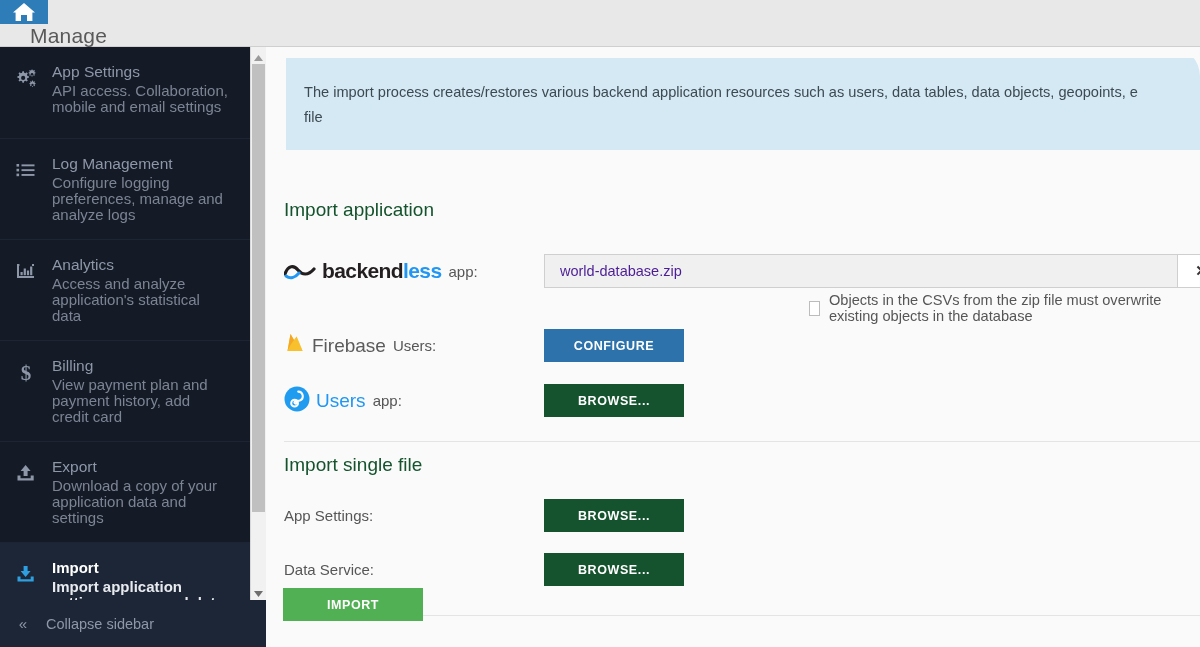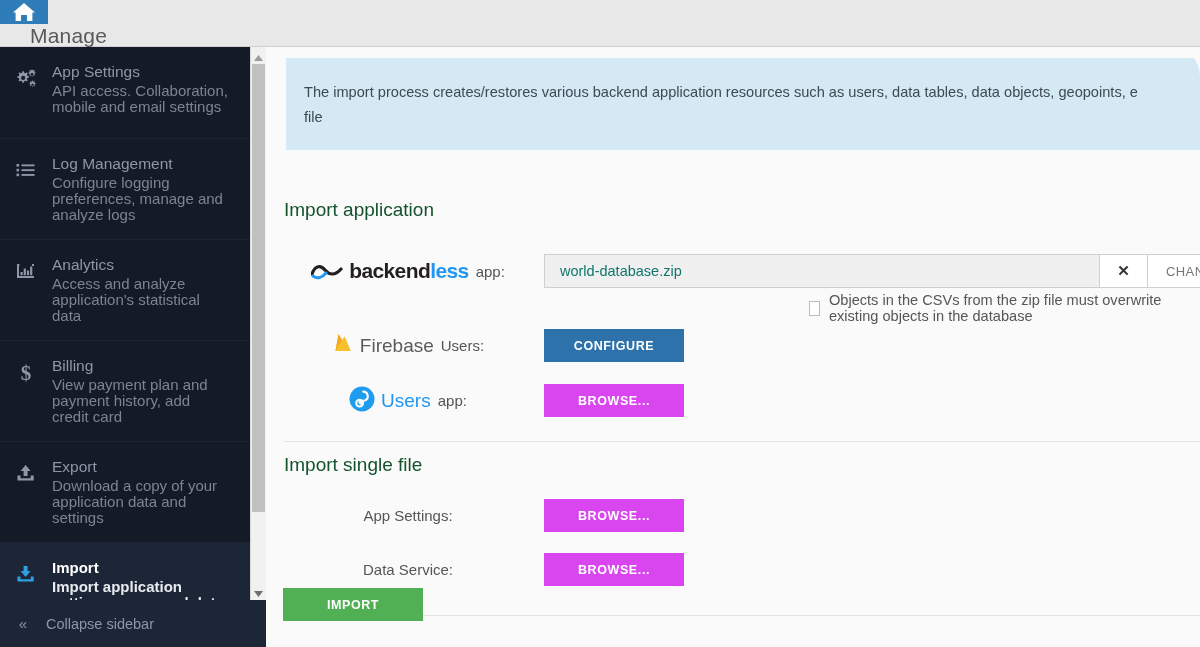--- a/index.html
+++ b/index.html
@@ -129,38 +129,38 @@
     background: #e4e4e4;
   }
   #hr-1 { top: 394px; }
   #hr-2 { top: 568px; }
 
   .row {
     position: absolute; display: flex; align-items: center;
   }
   .row-label {
     width: 260px; text-align: right; padding-right: 12px;
-    display: flex; align-items: center; justify-content: center;
+    display: flex; align-items: center; justify-content: flex-start;
     gap: 7px;
     font-size: 15px; color: #565656;
   }
 
   
   .bl-logo { display: flex; align-items: center; gap: 4px; }
   .bl-word { font-size: 21px; font-weight: bold; letter-spacing: -.6px; }
   .bl-word .dark { color: #231f20; }
   .bl-word .blue { color: #2196f3; }
 
   
   .file-input {
-    width: 556px; height: 34px;
+    width: 634px; height: 34px;
     background: #f0f0f0; border: 1px solid #cfcfcf;
     display: flex; align-items: center;
     padding-left: 15px;
-    font-size: 14.5px; color: #0f766e;
+    font-size: 14.5px; color: #4c1d95;
   }
   .icon-btn {
     width: 48px; height: 34px; background: #fff;
     border: 1px solid #cfcfcf; border-left: none;
     display: flex; align-items: center; justify-content: center;
     font-size: 15px; color: #333; cursor: pointer; font-weight: bold;
   }
   .text-btn {
     height: 34px; background: #fff;
     border: 1px solid #cfcfcf; border-left: none;
@@ -182,21 +182,21 @@
   .btn {
     border: none; cursor: pointer;
     font-family: "Liberation Sans", sans-serif;
     font-size: 12.5px; letter-spacing: .6px;
     color: #ffffff; font-weight: bold;
   }
   .btn-configure {
     width: 140px; height: 33px; background: #2d72ab;
   }
   .btn-browse {
-    width: 140px; height: 33px; background: #d946ef;
+    width: 140px; height: 33px; background: #14532d;
   }
   .btn-import {
     position: absolute; left: 283px; top: 588px;
     width: 140px; height: 33px; background: #51b053;
   }
 
   
   .fb-logo { display:flex; align-items:center; gap:6px; }
   .fb-word { font-size: 19px; color: #5b5b5b; }
   .parse-logo { display:flex; align-items:center; gap:6px; }

